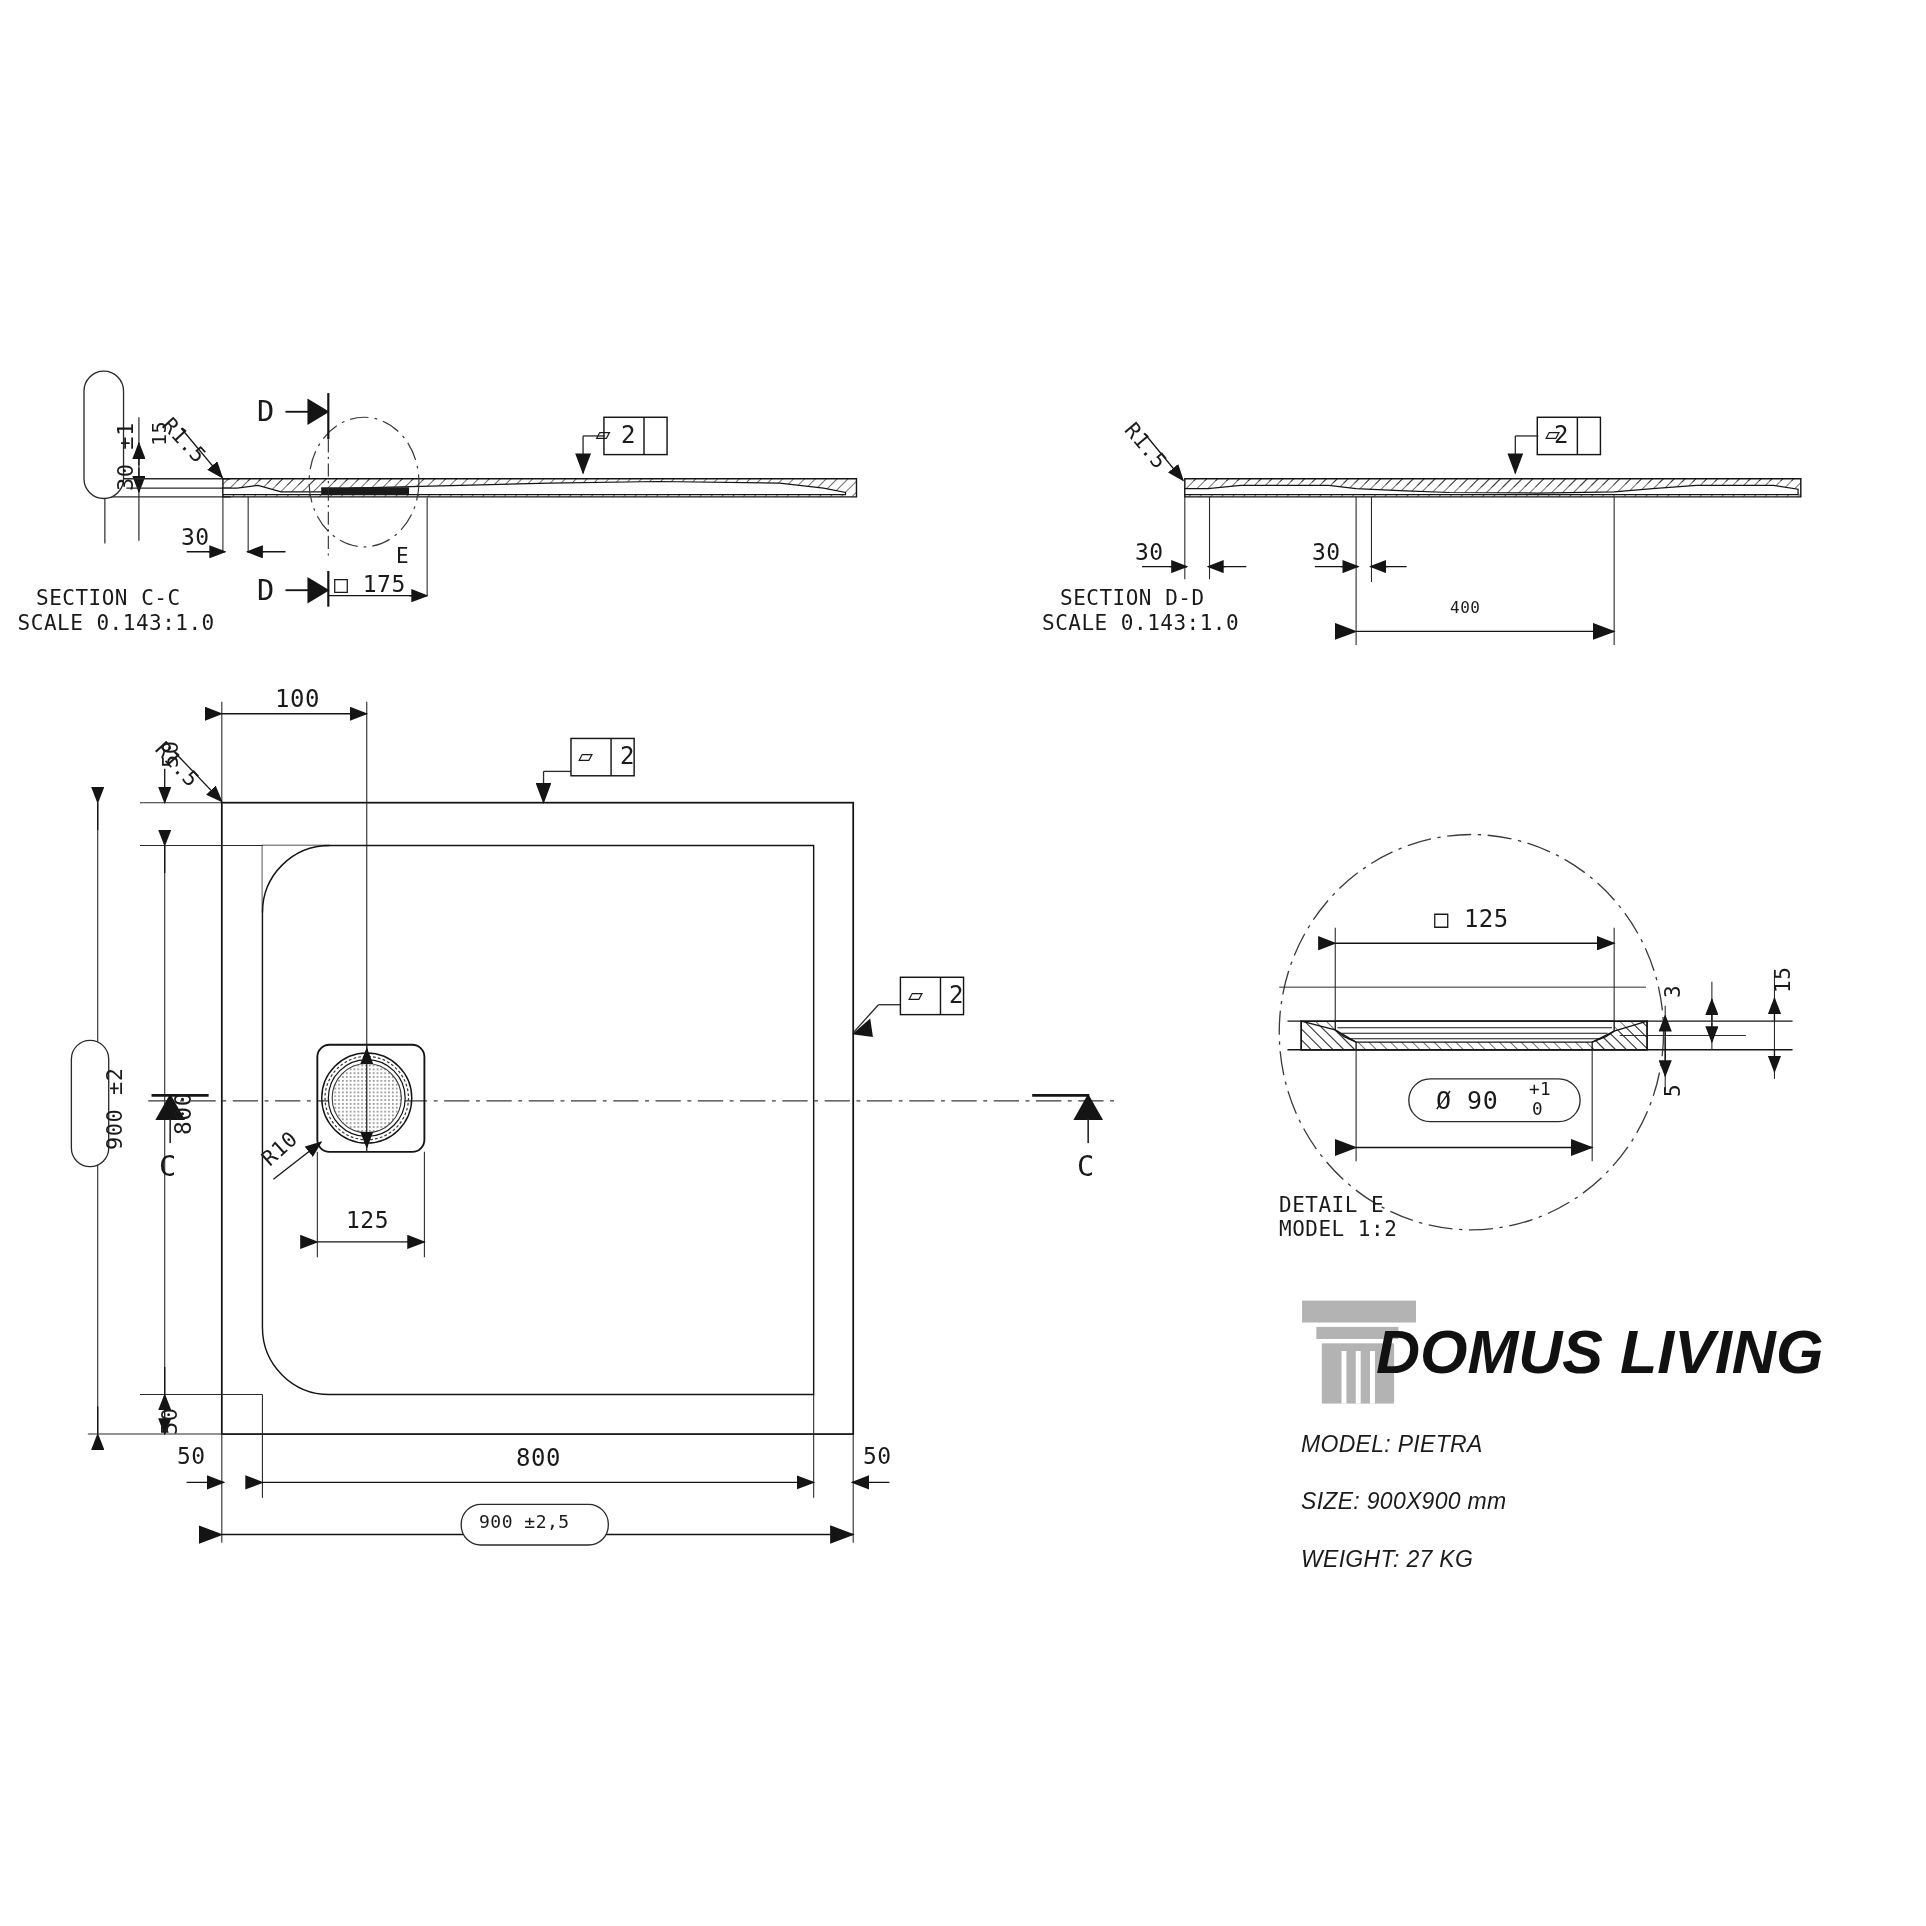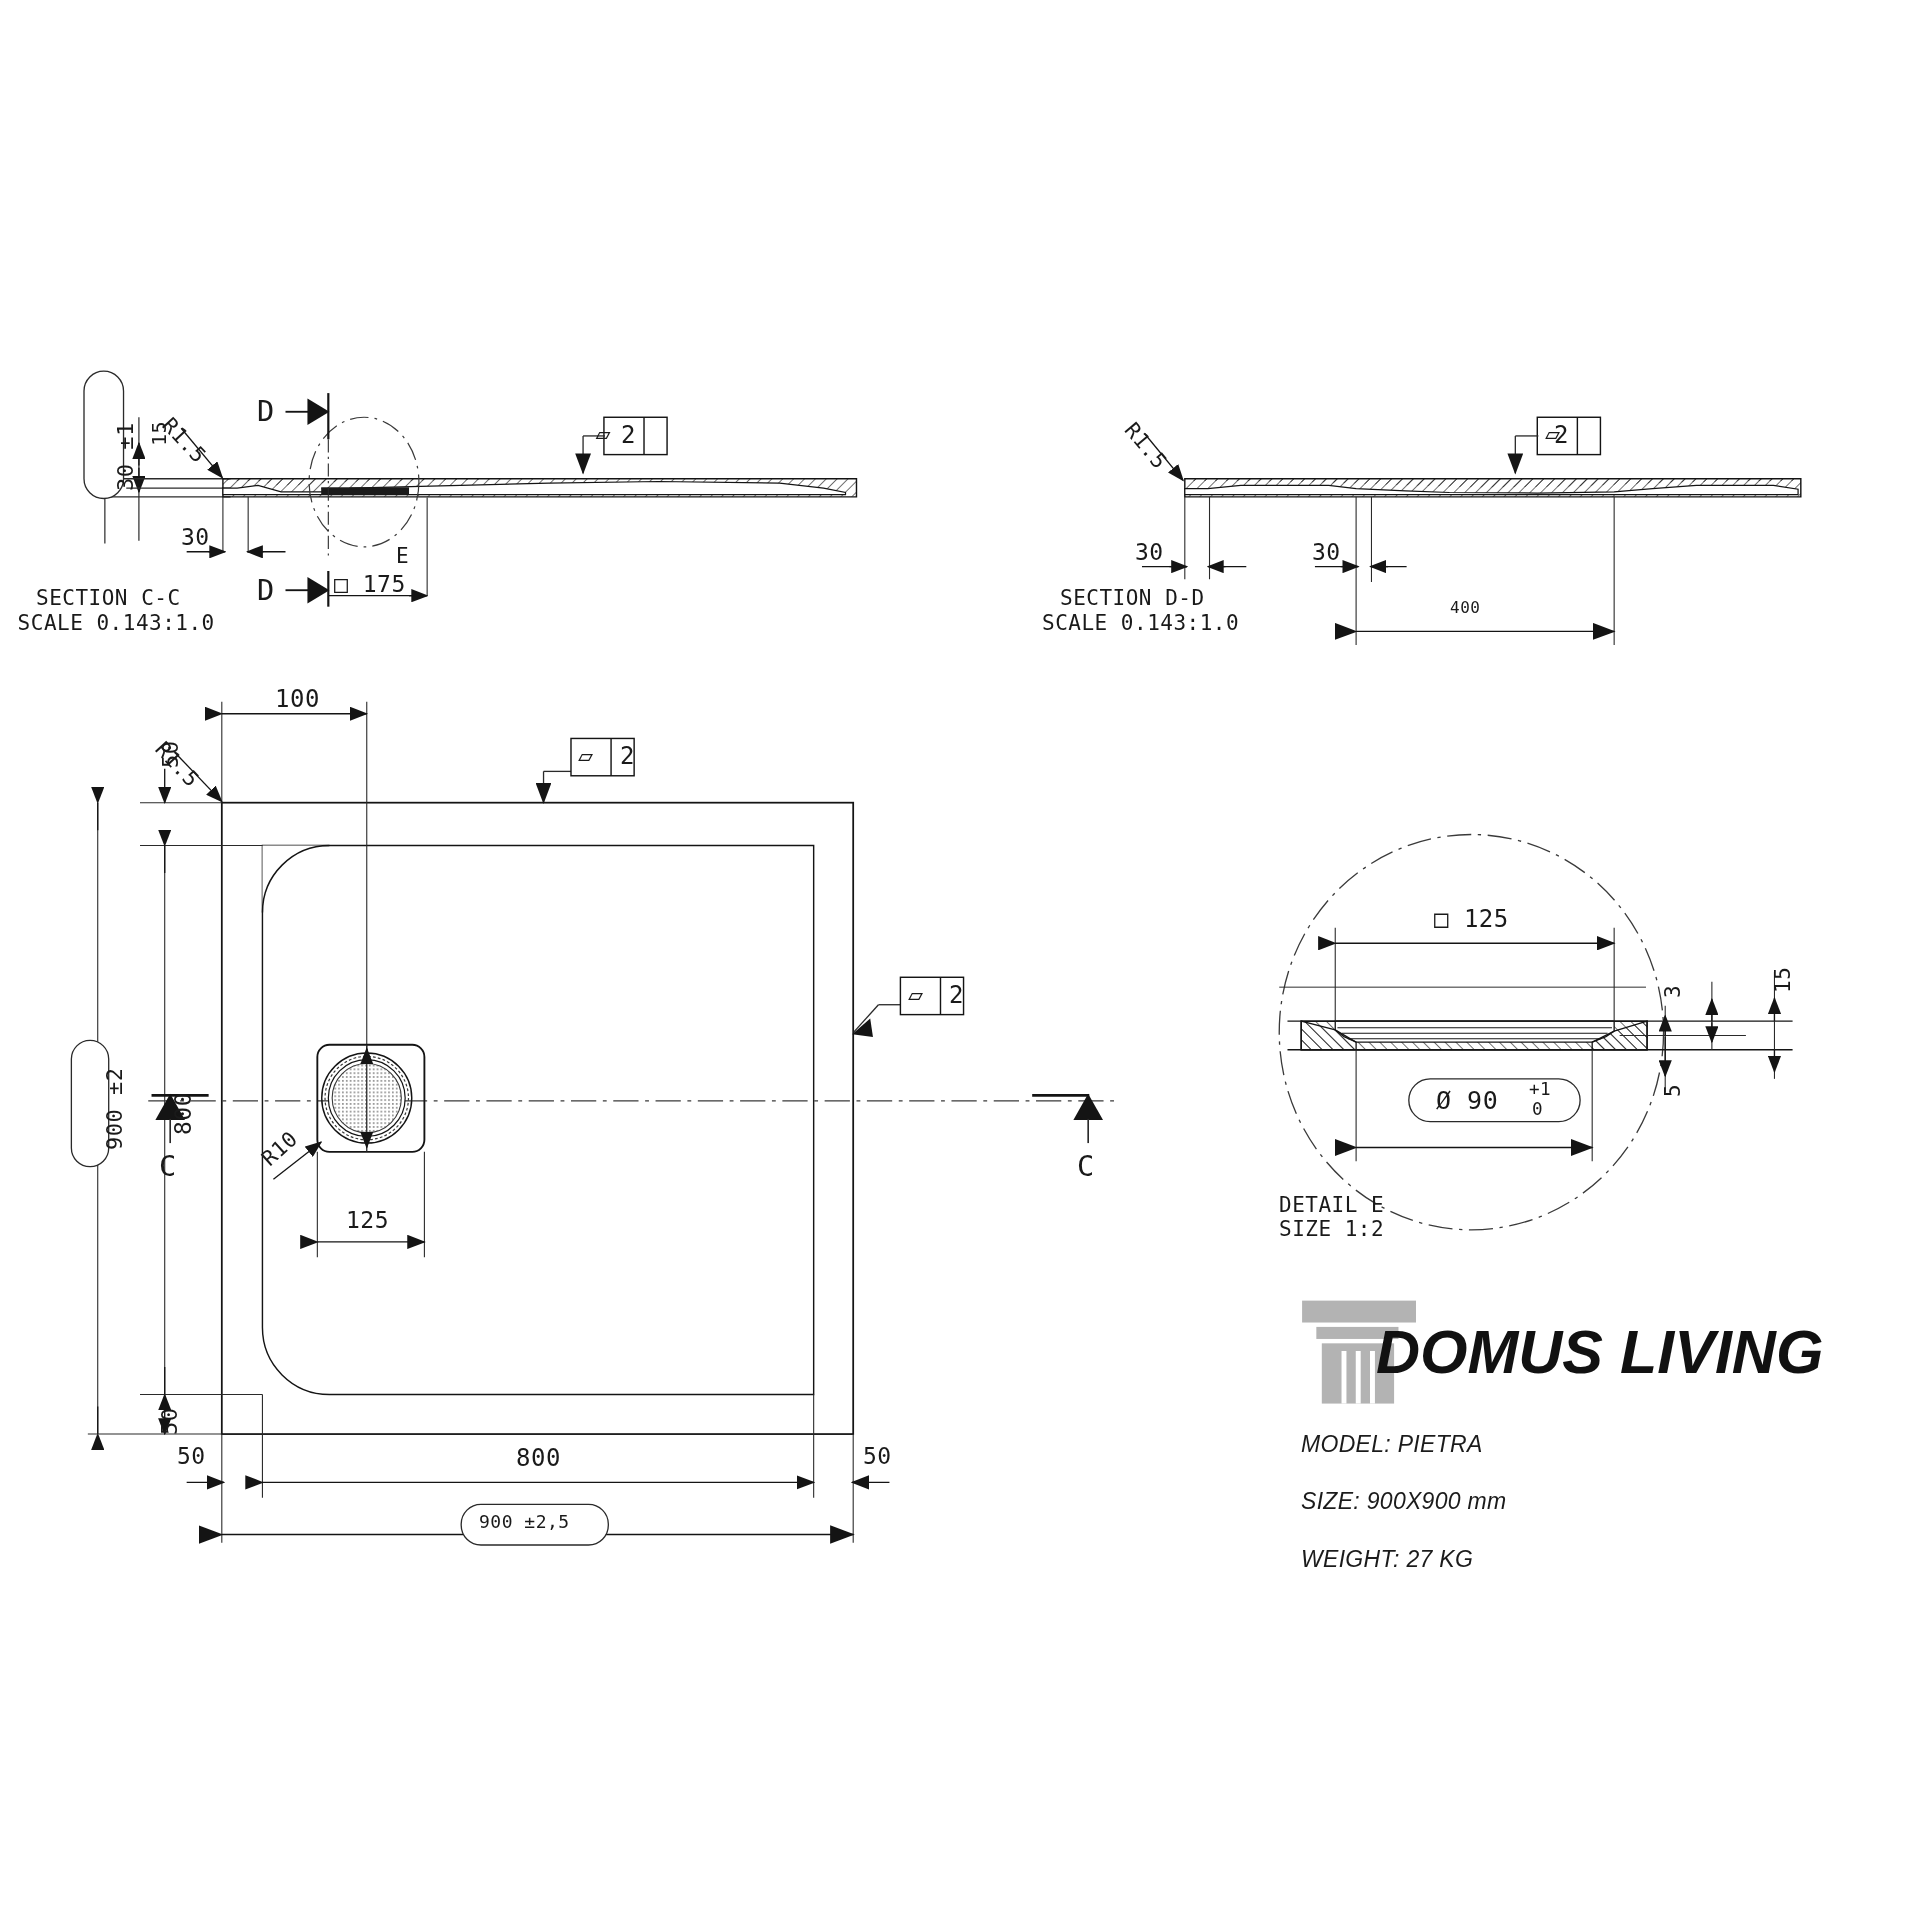--- a/index.html
+++ b/index.html
@@ -362,21 +362,21 @@
 <div class="txt" style="left:1532px;top:1099px;font-size:17.6px;">0</div>
 
 <div class="txt vert" style="left:1661px;top:998px;font-size:21px;transform:rotate(-90deg);">3</div>
 
 <div class="txt vert" style="left:1661px;top:1097px;font-size:21px;transform:rotate(-90deg);">5</div>
 
 <div class="txt vert" style="left:1771px;top:993px;font-size:21px;transform:rotate(-90deg);">15</div>
 
 <div class="txt" style="left:1279px;top:1193px;font-size:21px;">DETAIL E</div>
 
-<div class="txt" style="left:1279px;top:1217px;font-size:21px;">SIZE 1:2</div>
+<div class="txt" style="left:1279px;top:1217px;font-size:21px;">MODEL 1:2</div>
 
 <div class="logoblock" style="left:1301px;top:1296px;width:549px;font-style:italic;">
 
   <div style="position:relative;height:110px;">
 
     <span style="position:absolute;left:0;top:0;width:115px;height:110px;display:block;">
       <svg viewBox="0 0 210 200" style="position:absolute;width:115px;height:110px;top:0;left:0;">
         <rect x="2" y="8" width="208" height="40" fill="#b3b3b3"></rect>
         <rect x="28" y="56" width="150" height="22" fill="#b3b3b3"></rect>
         <rect x="38" y="86" width="132" height="110" fill="#b3b3b3"></rect>

